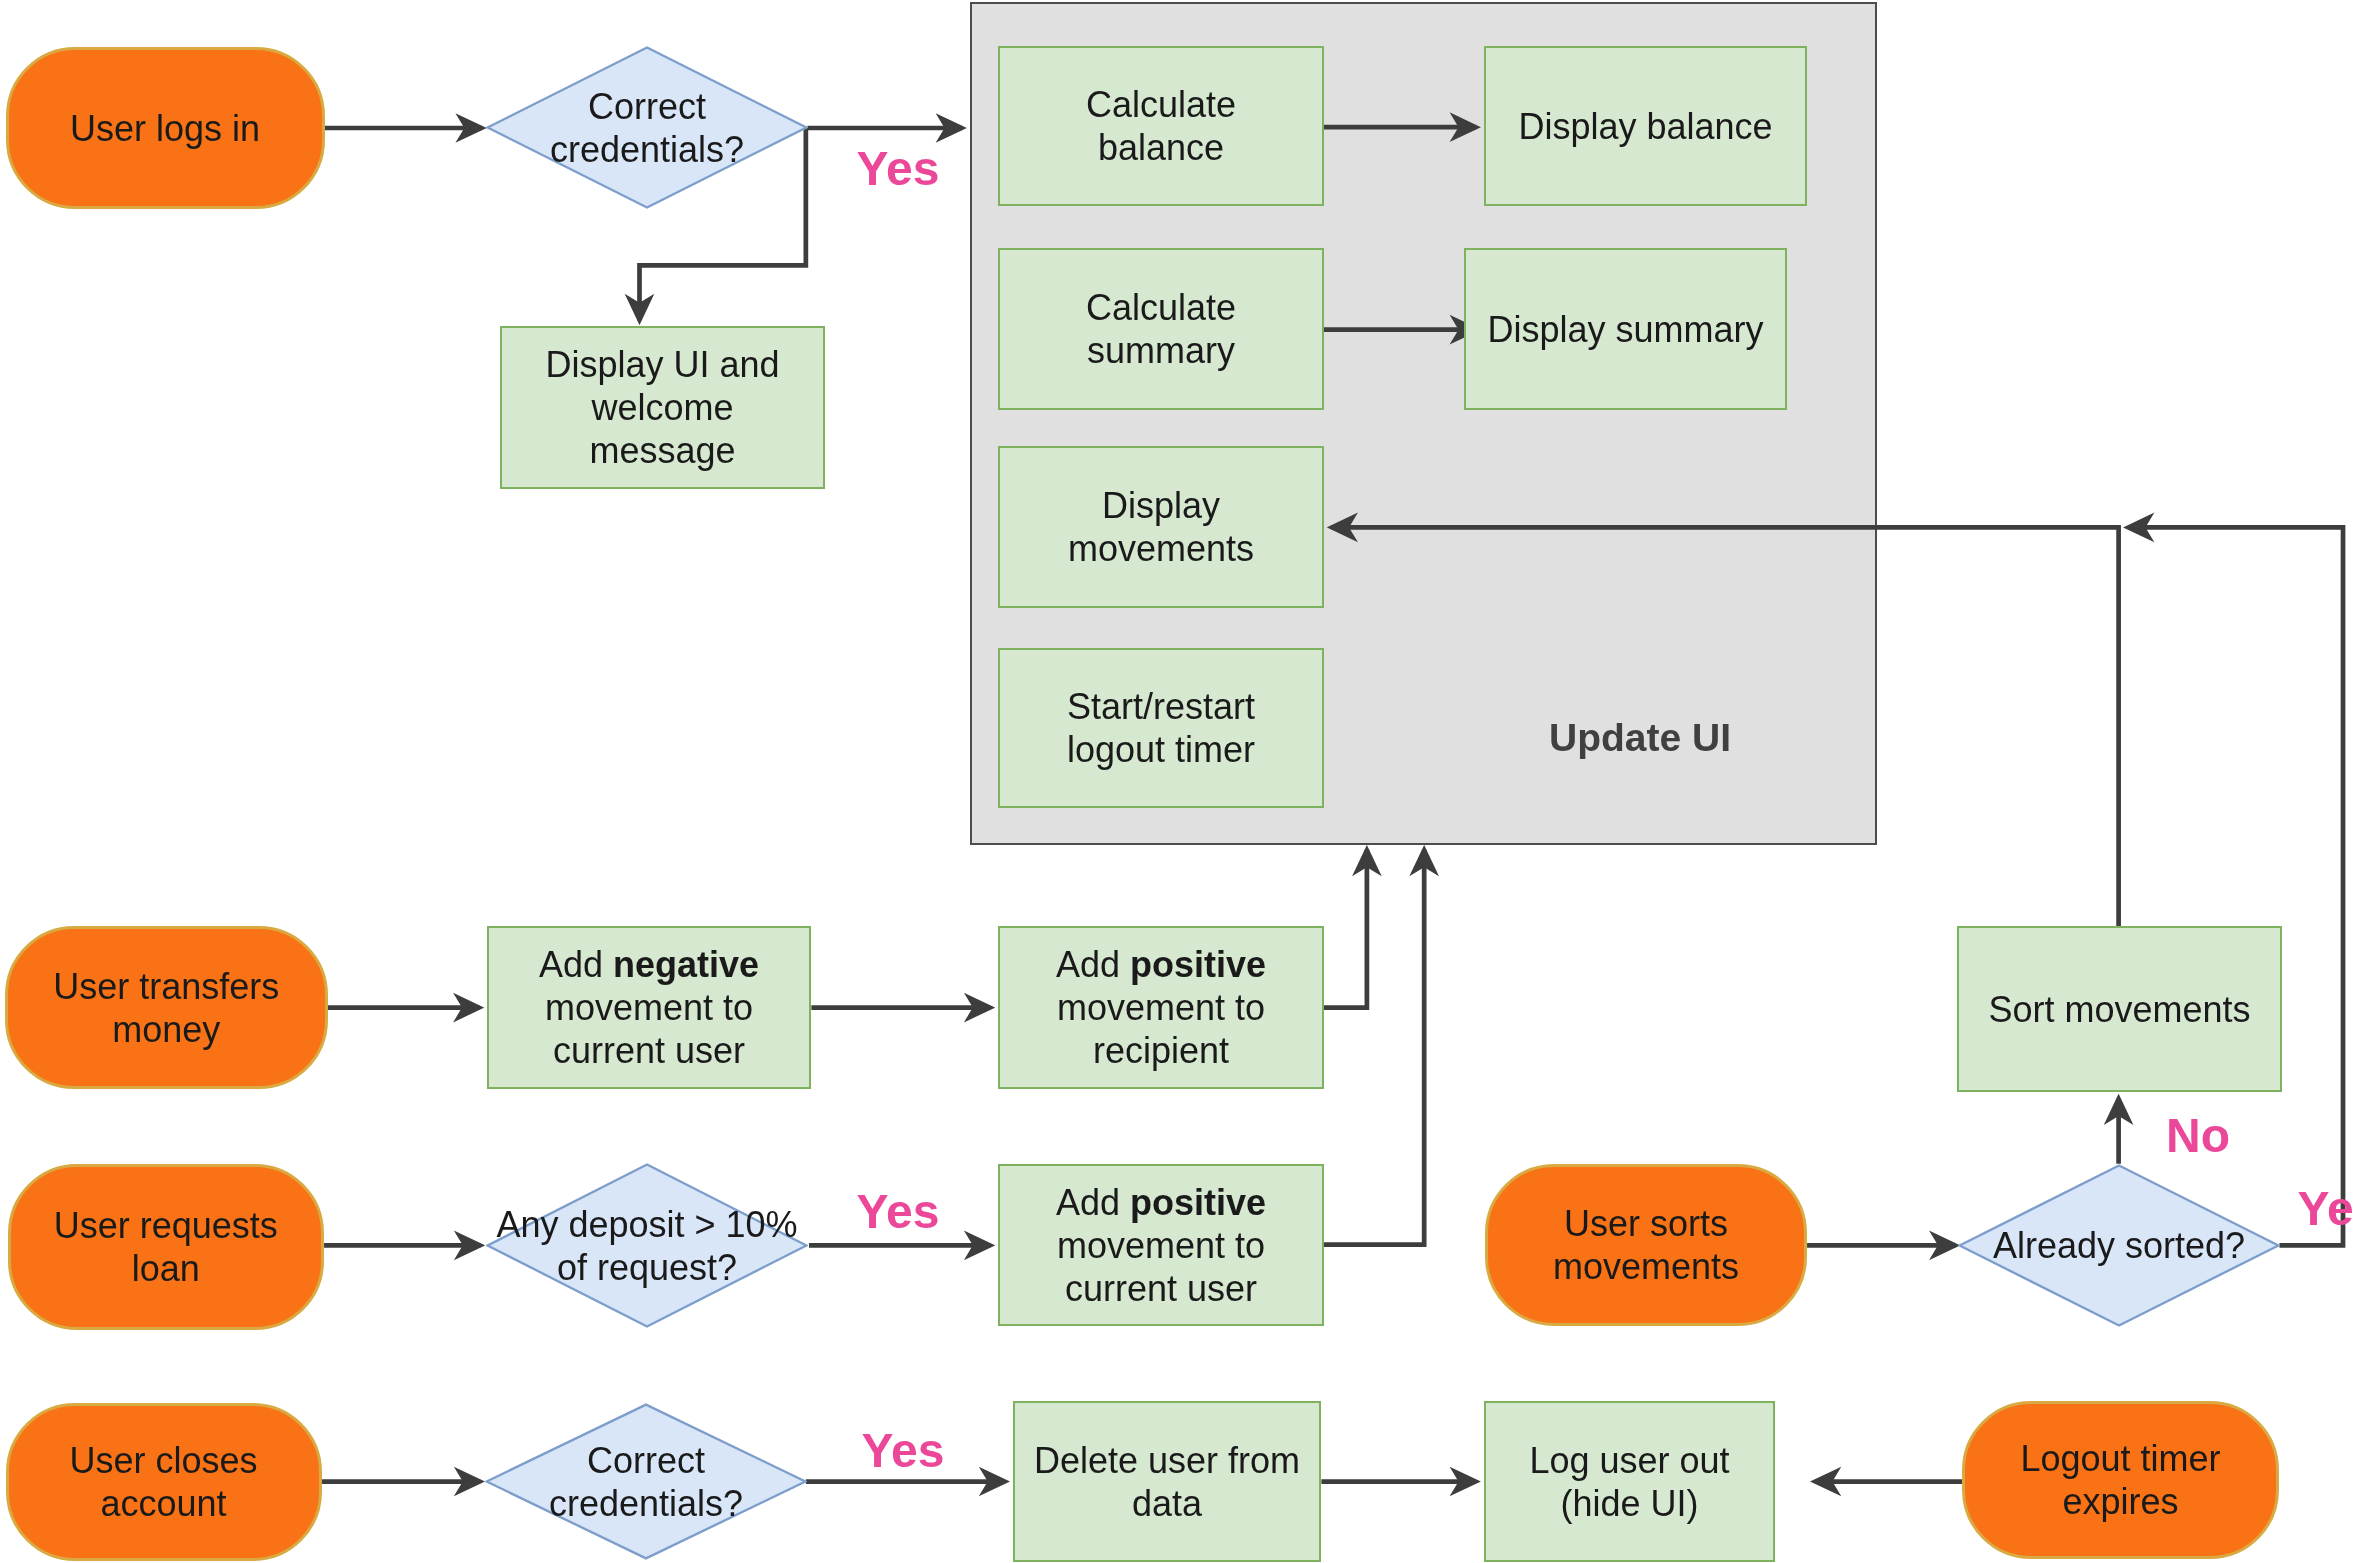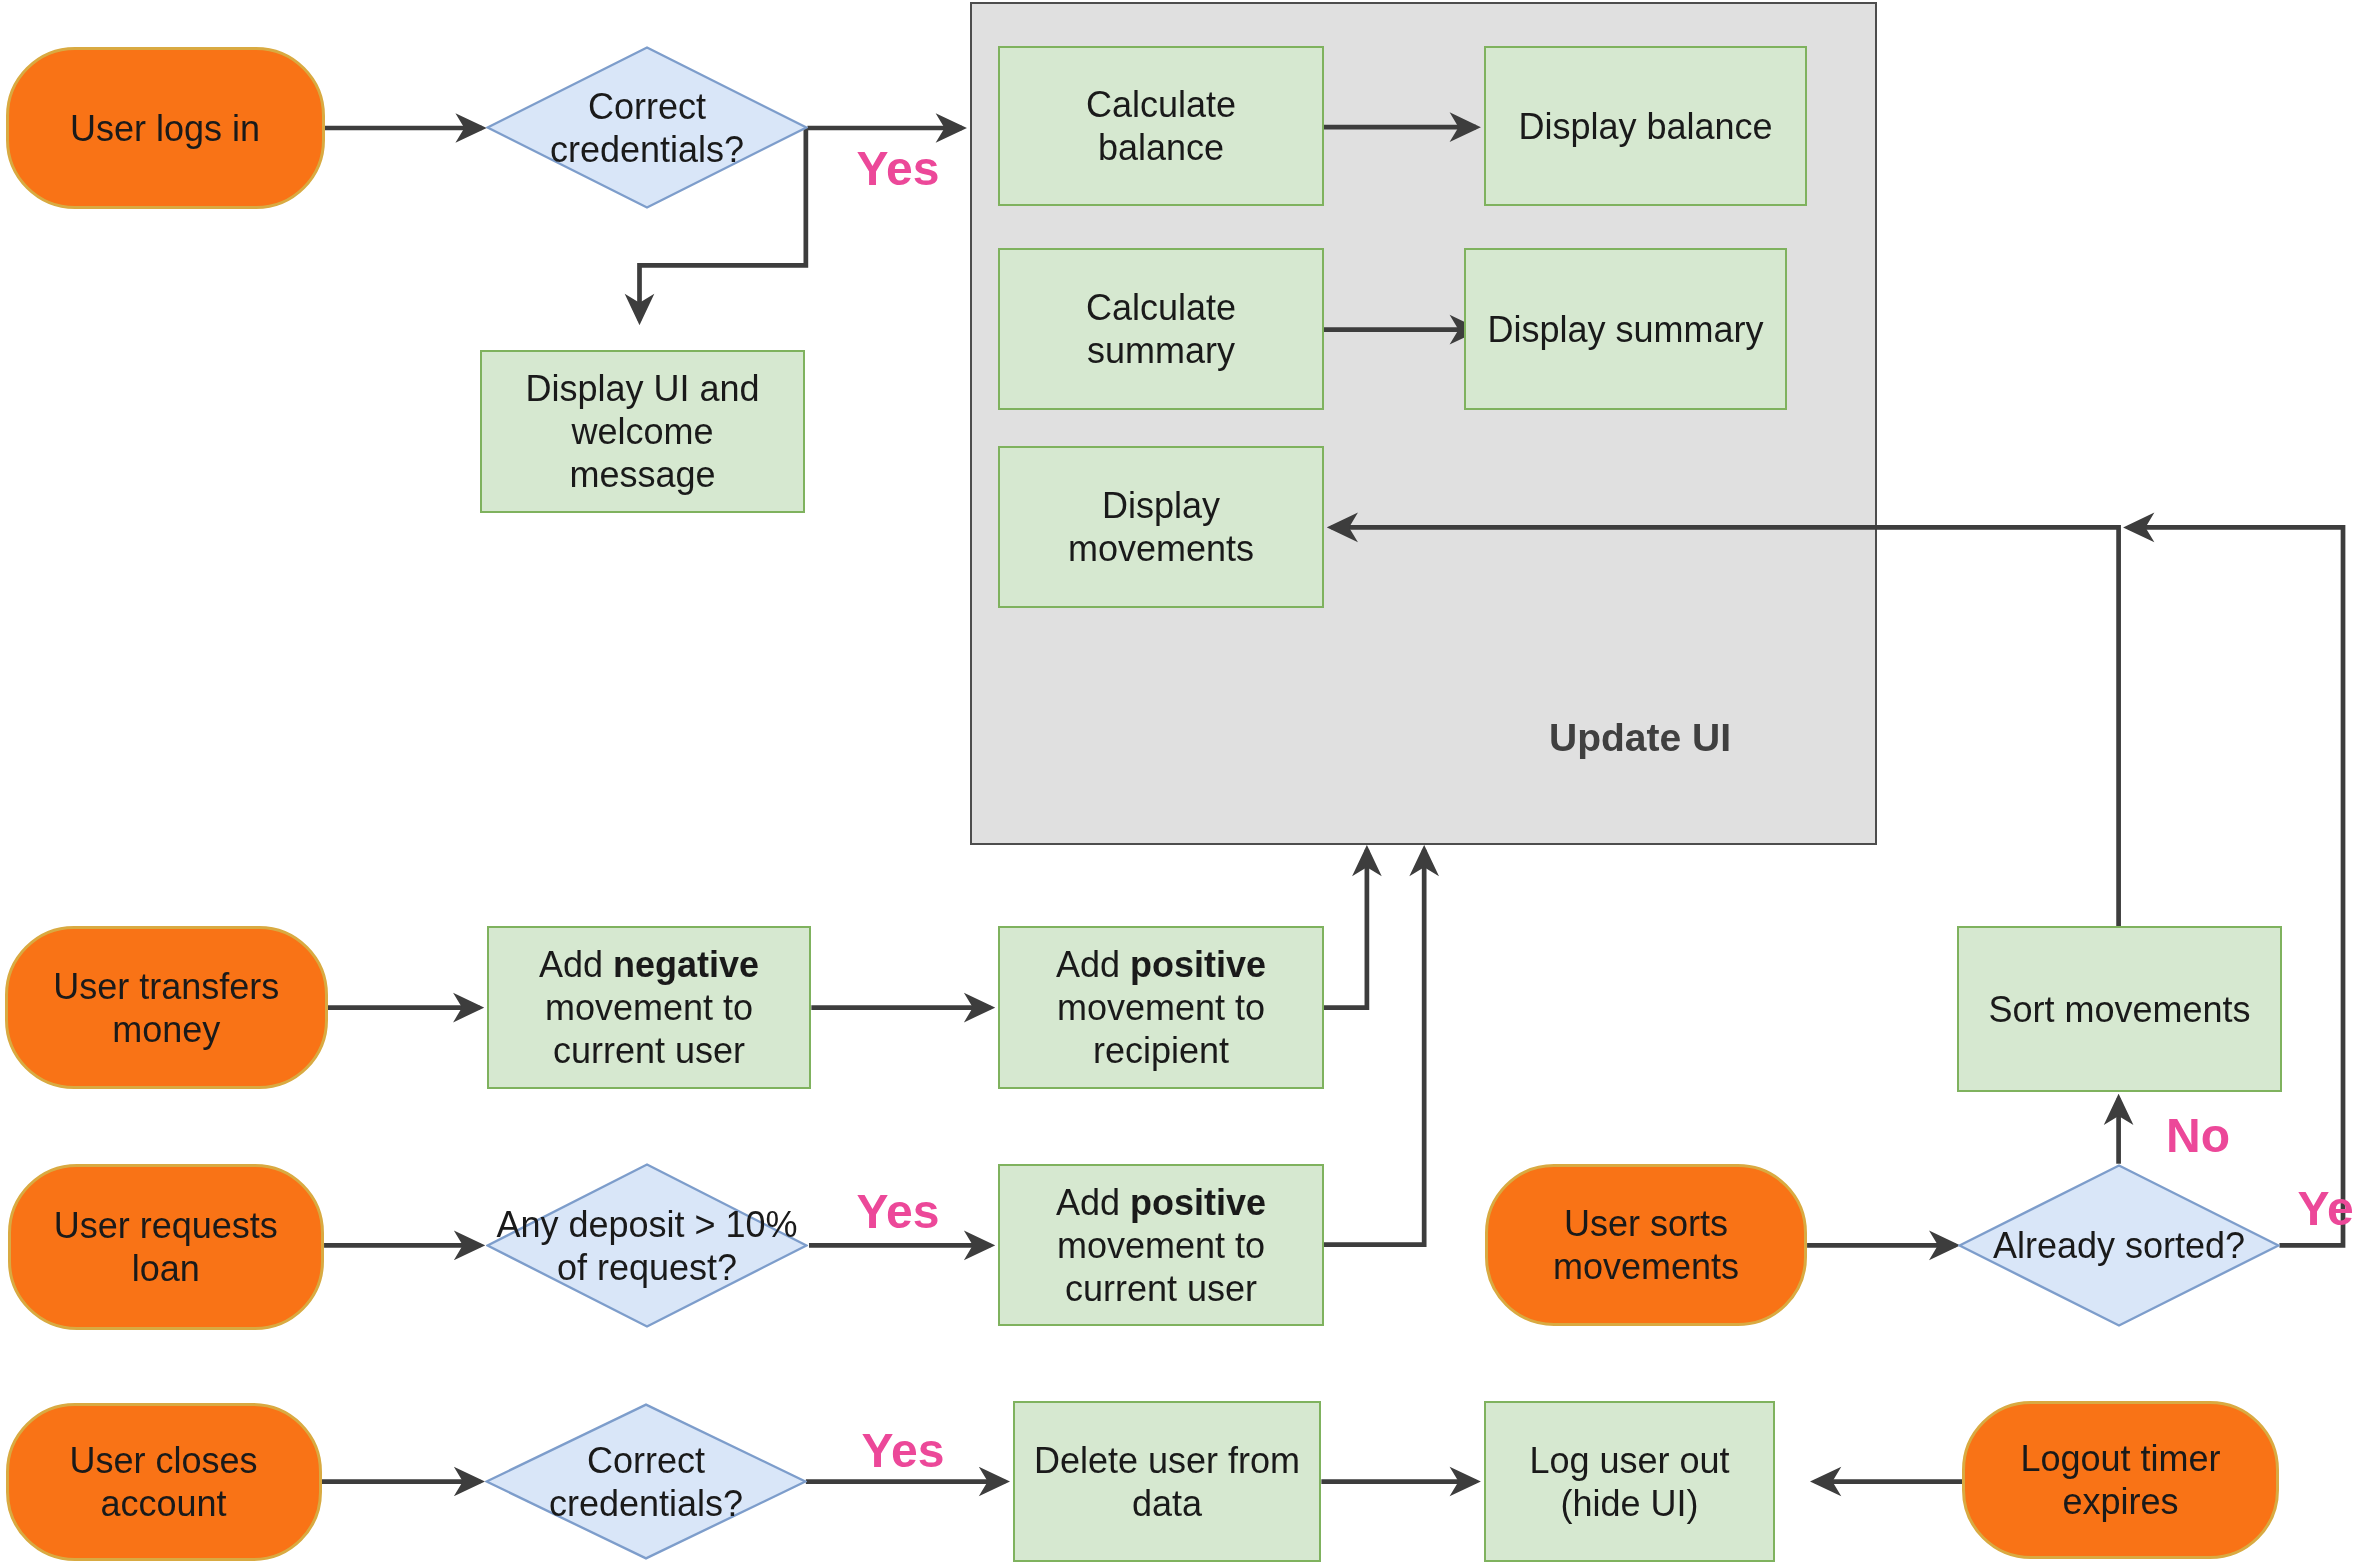--- a/index.html
+++ b/index.html
@@ -178,21 +178,21 @@
   <div class="diamond" style="left:485px;top:1403px;width:322px;height:157px;">
     <svg viewBox="0 0 410 200" preserveAspectRatio="none">
       <polygon points="205,2 408,100 205,198 2,100"></polygon>
     </svg>
     <div class="lbl">
       <div>Correct</div>
       <div>credentials?</div>
     </div>
   </div>
 
-  <div class="node box" style="left:480px;top:326px;width:325px;height:163px;margin-top:24px;">
+  <div class="node box" style="left:500px;top:326px;width:325px;height:163px;">
     <div class="lbl">
       <div>Display UI and</div>
       <div>welcome</div>
       <div>message</div>
     </div>
   </div>
 
   <div class="node box" style="left:998px;top:46px;width:326px;height:160px;">
     <div class="lbl">
       <div>Calculate</div>
@@ -215,20 +215,26 @@
     <div class="lbl">Display summary</div>
   </div>
 
   <div class="node box" style="left:998px;top:446px;width:326px;height:162px;">
     <div class="lbl">
       <div>Display</div>
       <div>movements</div>
     </div>
   </div>
 
+  <div class="node box" style="left:998px;top:648px;width:326px;height:160px;">
+    <div class="lbl">
+      <div>Start/restart</div>
+      <div>logout timer</div>
+    </div>
+  </div>
 
   <div class="node box" style="left:487px;top:926px;width:324px;height:163px;">
     <div class="lbl">
       <div><span>Add </span><b>negative</b></div>
       <div>movement to</div>
       <div>current user</div>
     </div>
   </div>
 
   <div class="node box" style="left:998px;top:926px;width:326px;height:163px;">

